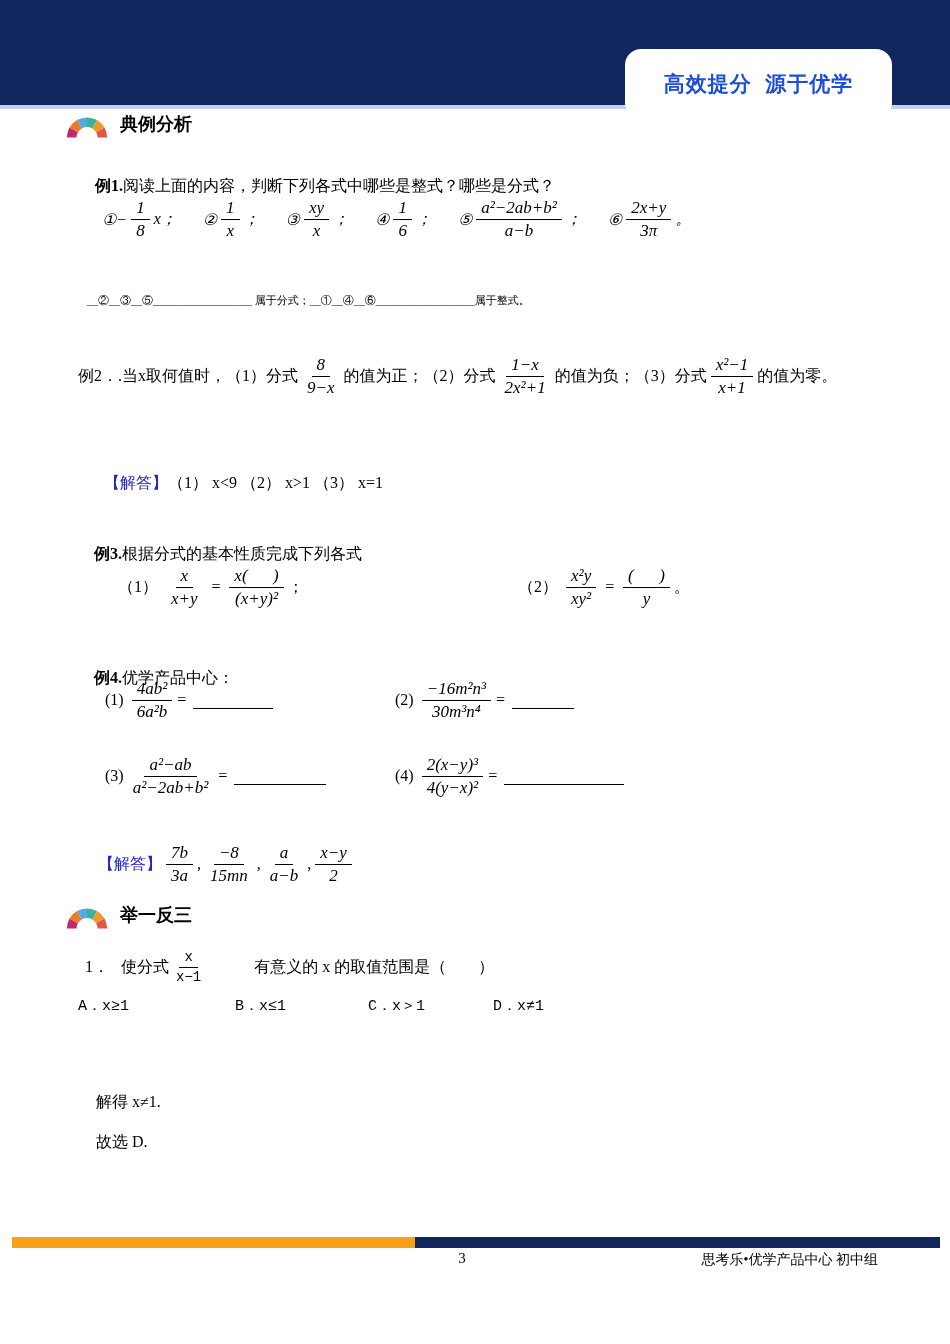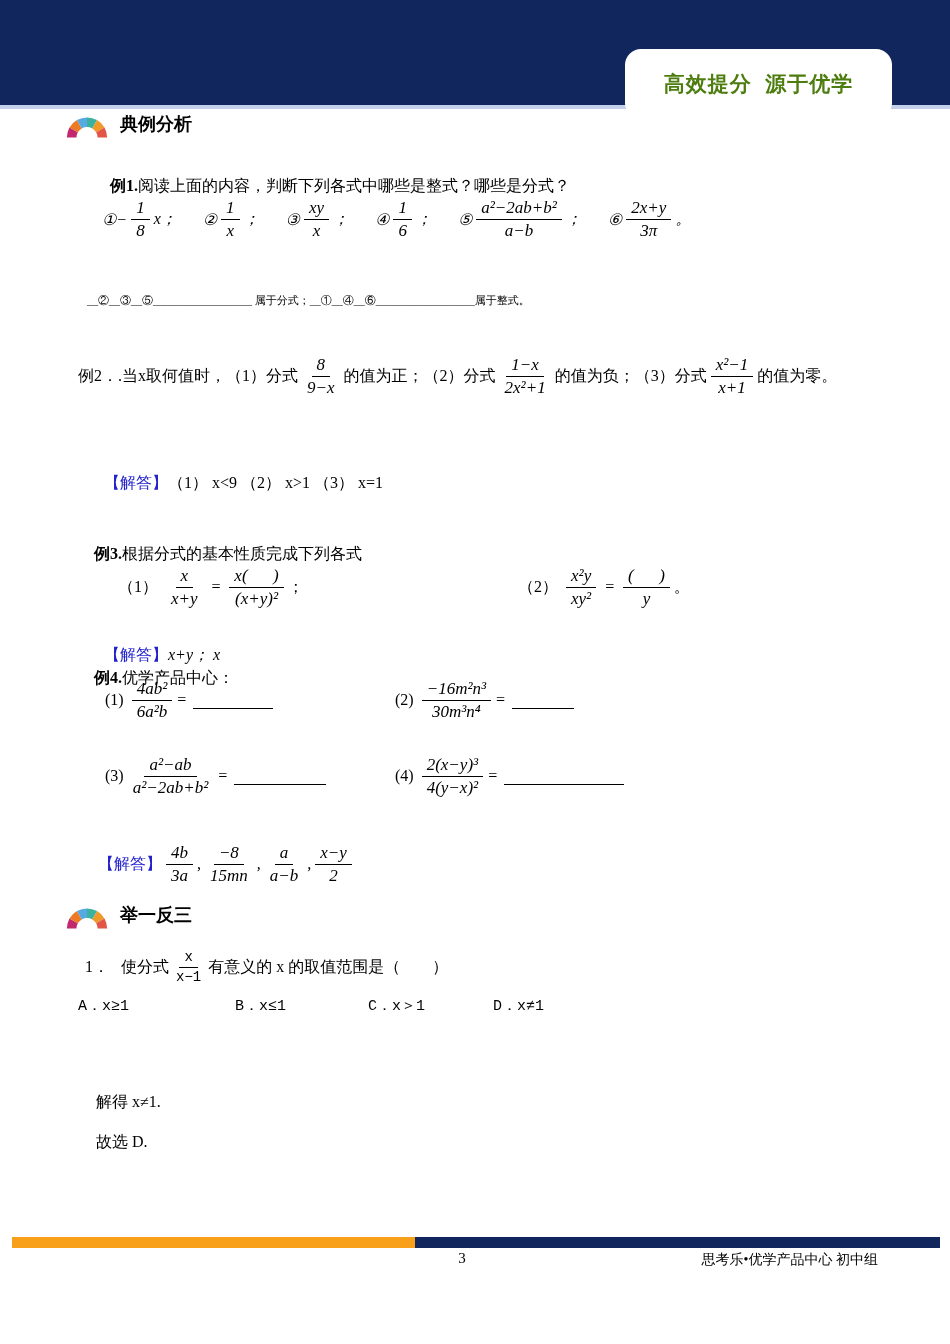--- a/index.html
+++ b/index.html
@@ -8,21 +8,21 @@
     font-family:"Liberation Serif", serif; color:#000; overflow:hidden;
   }
   
   .header-band { position:absolute; top:0; left:0; width:950px; height:105px; background:#12265e; }
   .header-underline { position:absolute; top:105px; left:0; width:950px; height:4px; background:#c3d0ec; }
   .slogan-box {
     position:absolute; top:49px; left:625px; width:267px; height:70px; background:#ffffff;
     border-radius:16px; display:flex; align-items:center; justify-content:center; z-index:2;
   }
   .slogan-text {
-    color:#4d7c0f; font-weight:bold; font-size:21px; letter-spacing:1px;
+    color:#1d4ed8; font-weight:bold; font-size:21px; letter-spacing:1px;
     font-family:"Liberation Sans", sans-serif; white-space:pre;text-align:right;
   }
   
   .sec-header { position:absolute; left:64px; display:flex; gap:10px; }
   .sec1 { top:112px; } .sec2 { top:903px; }
   .sec-title { font-size:18px; font-weight:bold; font-family:"Liberation Sans", sans-serif; }
   
   .tline { position:absolute; font-size:16px; white-space:pre; }
   .bold { font-weight:bold; }
   .blue { color:#2222cc; }
@@ -59,21 +59,21 @@
         <path d="M10.1,18 A16,16 0 0 1 16,12.1" fill="none" stroke="#ee7a24" stroke-width="10"></path>
         <path d="M16,12.1 A16,16 0 0 1 24,10" fill="none" stroke="#58a8e2" stroke-width="10"></path>
         <path d="M24,10 A16,16 0 0 1 32,12.1" fill="none" stroke="#3bb2a0" stroke-width="10"></path>
         <path d="M32,12.1 A16,16 0 0 1 37.9,18" fill="none" stroke="#f09a2a" stroke-width="10"></path>
         <path d="M37.9,18 A16,16 0 0 1 40,26" fill="none" stroke="#e25648" stroke-width="10"></path>
       </svg>
     </span>
     <span class="sec-title">典例分析</span>
   </div>
 
-  <div class="tline" style="top:158px; left:94px;">
+  <div class="tline" style="top:158px; left:79px;">
     <span class="bold">例1.</span><span>阅读上面的内容，判断下列各式中哪些是整式？哪些是分式？</span>
   </div>
 
   <div class="row abs" style="top:190px; left:102px; gap:26px; height:58px;">
     <span class="row">
       <span class="math">①−</span>
       <span class="frac math"><span class="num">1</span><span class="den">8</span></span>
       <span class="math">x；</span>
     </span>
     <span class="row">
@@ -135,23 +135,20 @@
   </div>
 
   <div class="row abs" style="top:556px; left:518px; height:62px;">
     <span style="white-space:pre;">（2） </span>
     <span class="frac math"><span class="num">x²y</span><span class="den">xy²</span></span>
     <span class="math" style="margin:0 4px;">=</span>
     <span class="frac math"><span class="num">(      )</span><span class="den">y</span></span>
     <span>。</span>
   </div>
 
-  <div class="tline" style="top:627px; left:88px;">
-    <span class="blue">【解答】</span><span class="math">x+y； x</span>
-  </div>
 
   <div class="tline" style="top:650px; left:78px;">
     <span class="bold">例4.</span><span>优学产品中心：</span>
   </div>
 
   <div class="row abs" style="top:674px; left:105px; height:52px;">
     <span class="math" style="font-style:normal;">(1) </span>
     <span class="frac math"><span class="num">4ab²</span><span class="den">6a²b</span></span>
     <span class="math">=</span>
     <span class="blank" style="width:80px;"></span>
@@ -170,21 +167,21 @@
   </div>
   <div class="row abs" style="top:748px; left:395px; height:56px;">
     <span class="math" style="font-style:normal;">(4) </span>
     <span class="frac math"><span class="num">2(x−y)³</span><span class="den">4(y−x)²</span></span>
     <span class="math">=</span>
     <span class="blank" style="width:120px;"></span>
   </div>
 
   <div class="row abs" style="top:838px; left:98px; height:52px;">
     <span class="blue" style="font-size:16px;">【解答】</span>
-    <span class="frac math"><span class="num">4b</span><span class="den">3a</span></span>
+    <span class="frac math"><span class="num">7b</span><span class="den">3a</span></span>
     <span class="math">,</span>
     <span class="frac math"><span class="num">−8</span><span class="den">15mn</span></span>
     <span class="math">,</span>
     <span class="frac math"><span class="num">a</span><span class="den">a−b</span></span>
     <span class="math">,</span>
     <span class="frac math"><span class="num">x−y</span><span class="den">2</span></span>
   </div>
 
   <div class="sec-header sec2">
     <span>
@@ -200,21 +197,21 @@
     <span class="sec-title">举一反三</span>
   </div>
 
   <div class="row abs" style="top:945px; left:85px; height:44px; font-size:16px;">
     <span style="white-space:pre;">1．</span>
     <span style="white-space:pre;margin-left:12px;">使分式</span>
     <span class="frac mono" style="font-size:14px; margin:0 2px;">
         <span class="num">x</span>
         <span class="den">x−1</span>
       </span>
-    <span style="white-space:pre;">有意义的 x 的取值范围是（　　）</span>
+    <span style="white-space:pre;margin-left:46px;">有意义的 x 的取值范围是（　　）</span>
   </div>
 
   <div class="abs" style="top:996px; left:0; width:774px; height:24px;">
     <span class="mono abs" style="left:78px; font-size:15px;">A．x≥1</span>
     <span class="mono abs" style="left:235px; font-size:15px;">B．x≤1</span>
     <span class="mono abs" style="left:368px; font-size:15px;">C．x＞1</span>
     <span class="mono abs" style="left:493px; font-size:15px;">D．x≠1</span>
   </div>
 
   <div class="tline" style="top:1074px; left:80px;">

